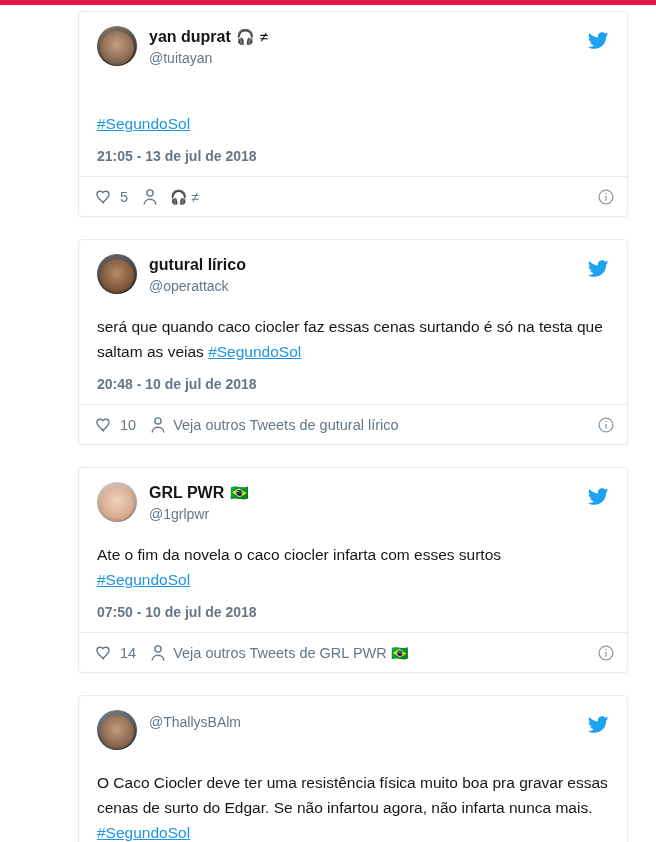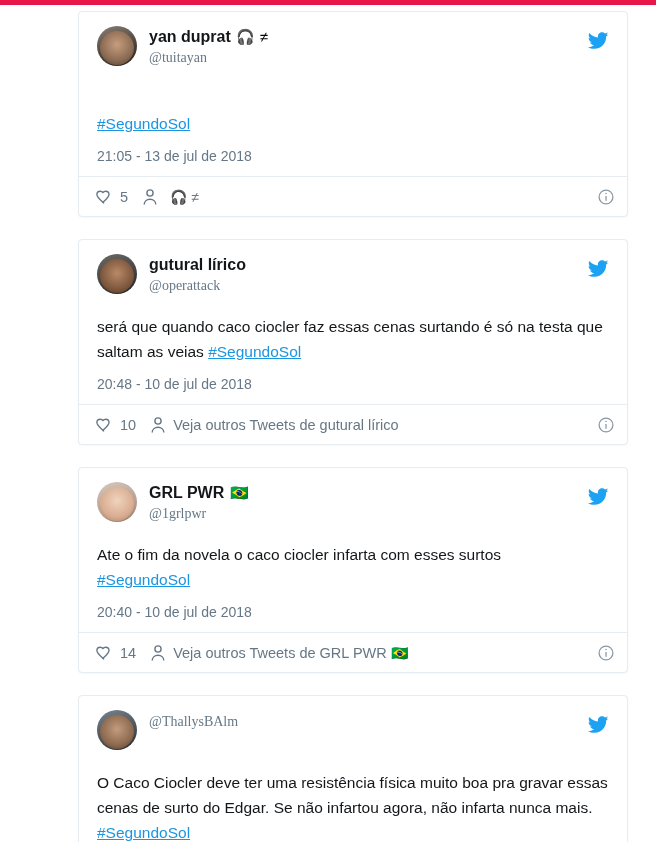--- a/index.html
+++ b/index.html
@@ -74,41 +74,41 @@
     font-weight: bold;
     color: #14171a;
     line-height: 20px;
   }
   .name-emoji { font-size: 15px; line-height: 18px; }
   .handle {
     font-size: 14px;
     color: #657786;
     line-height: 18px;
     margin-top: 2px;
-    font-family: Liberation Serif, serif;
   }
   .bird {
     position: absolute;
     top: 4px; right: 0;
     width: 22px; height: 22px;
     color: #1da1f2;
   }
   .bird svg { width: 22px; height: 22px; display: block; }
   .tweet-text {
     font-size: 15.5px;
     line-height: 25px;
     color: #14171a;
     margin: 12px 0 0 0;
     word-wrap: break-word;
   }
   .hashtag { color: #1b95e0; }
   .timestamp {
     font-size: 14px;
     color: #657786;
     margin: 12px 0 12px 0;
+    font-weight: bold;
   }
   .tweet-footer {
     border-top: 1px solid #e6ecf0;
     margin: 0 -18px;
     padding: 10px 16px 10px 16px;
     display: flex;
     align-items: center;
     position: relative;
     min-height: 40px;
   }
@@ -273,21 +273,21 @@
         </div>
         <span class="bird">
           <svg viewBox="0 0 24 24" fill="currentColor">
               <path d="M23.44 4.83c-.8.37-1.5.38-2.22.02.93-.56.98-.96 1.32-2.02-.88.52-1.86.9-2.9 1.1-.82-.88-2-1.43-3.3-1.43-2.5 0-4.55 2.04-4.55 4.54 0 .36.03.7.1 1.04-3.77-.2-7.12-2-9.36-4.75-.4.67-.6 1.45-.6 2.3 0 1.56.8 2.95 2 3.77-.74-.03-1.44-.23-2.05-.57v.06c0 2.2 1.56 4.03 3.64 4.44-.67.2-1.37.2-2.06.08.58 1.8 2.26 3.12 4.25 3.16C5.78 18.1 3.37 18.74 1 18.46c2 1.3 4.4 2.04 6.97 2.04 8.35 0 12.92-6.92 12.92-12.93 0-.2 0-.4-.02-.6.9-.63 1.96-1.22 2.56-2.14z"></path>
             </svg>
         </span>
       </div>
       <p class="tweet-text">
         <span>Ate o fim da novela o caco ciocler infarta com esses surtos </span><br><a class="hashtag" href="#">#SegundoSol</a>
       </p>
-      <div class="timestamp">20:40 - 10 de jul de 2018</div>
+      <div class="timestamp">07:50 - 10 de jul de 2018</div>
       <div class="tweet-footer">
         <span class="likes">
           <span class="heart-icon">
             <svg viewBox="0 0 24 24" fill="none" stroke="currentColor" stroke-width="1.8">
                 <path d="M12 20.5l-1.4-1.28C5.4 14.5 2.5 11.9 2.5 8.7 2.5 6.2 4.4 4.3 6.9 4.3c1.4 0 2.8.66 3.7 1.7.9-1.04 2.3-1.7 3.7-1.7 2.5 0 4.4 1.9 4.4 4.4 0 3.2-2.9 5.8-8.1 10.52L12 20.5z"></path>
               </svg>
           </span>
           <span>14</span>
         </span>
         <span class="see-more">

